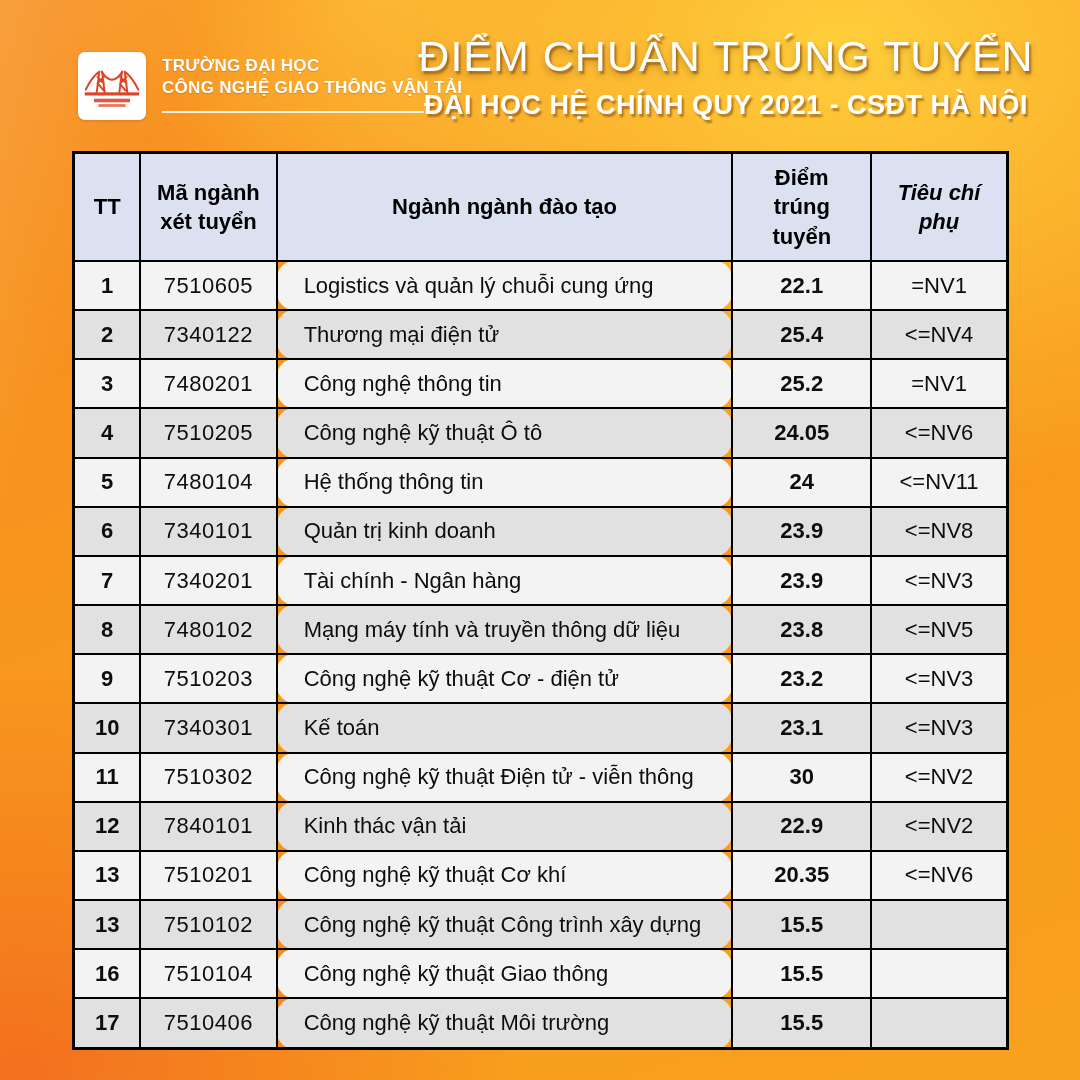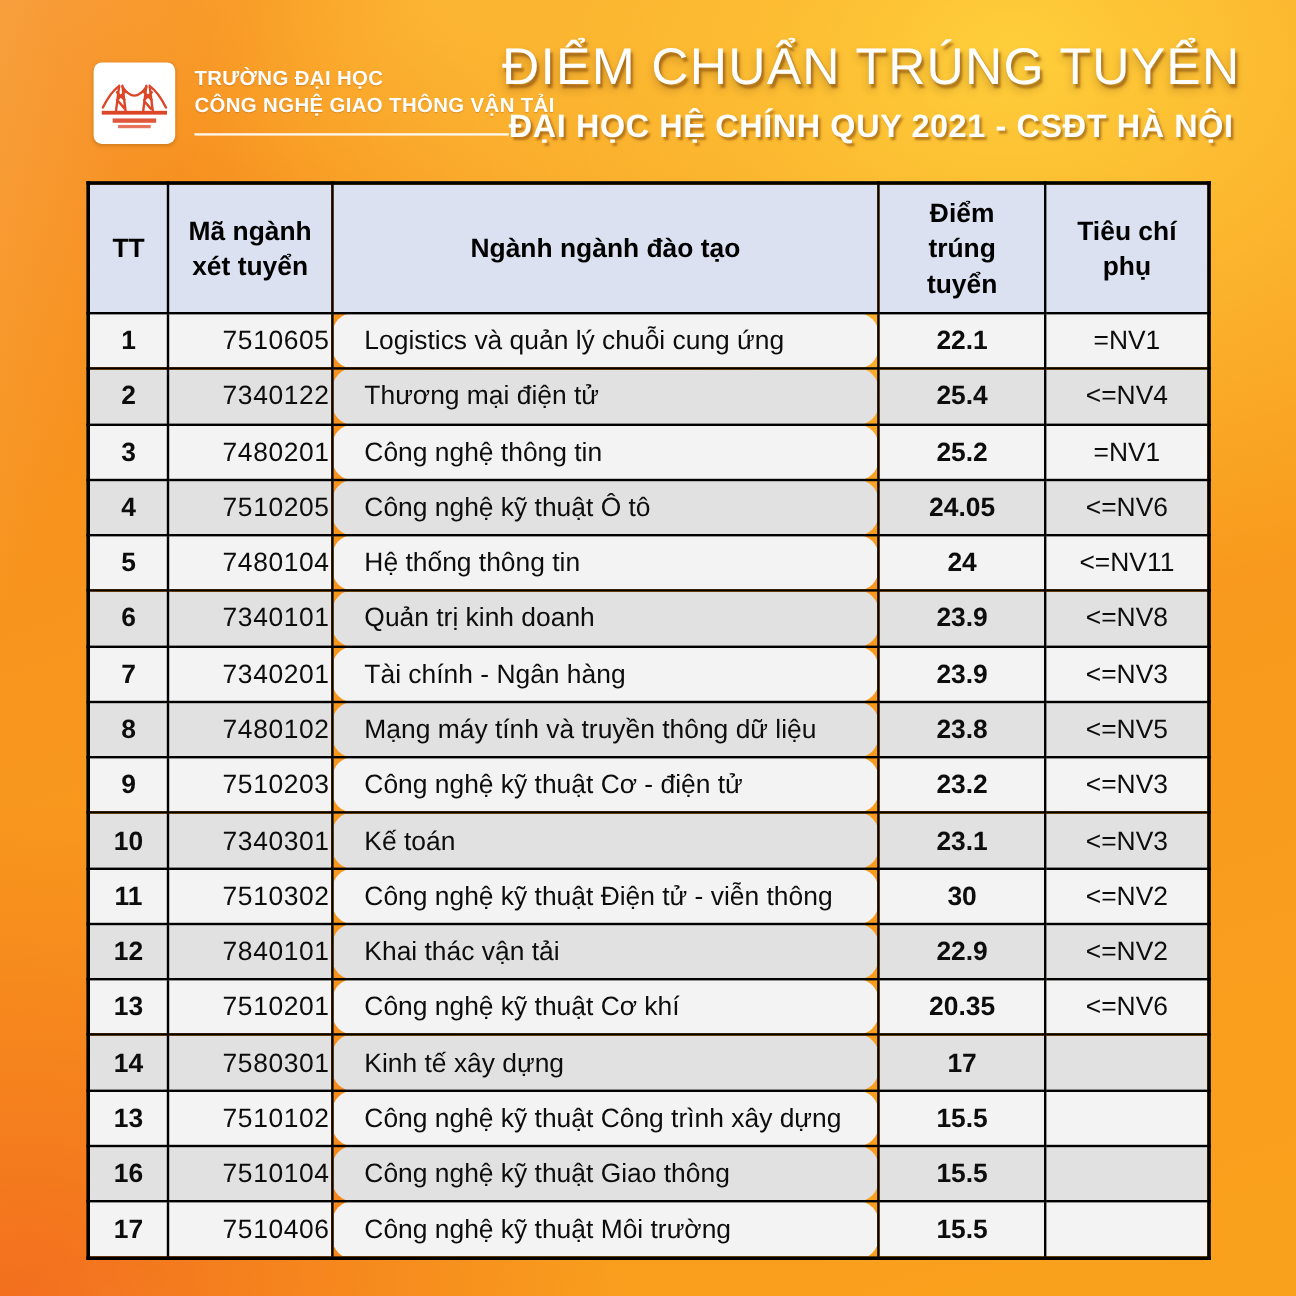--- a/index.html
+++ b/index.html
@@ -75,28 +75,28 @@
     color: #000;
     font-weight: bold;
     font-size: 22px;
     line-height: 1.32;
     text-align: center;
   }
   th.col-tt      { padding: 0 4px;  }
   th.col-code    { padding: 0 9px;  }
   th.col-major   { padding: 0 10px; }
   th.col-score   { padding: 0 24px; }
-  th.col-criteria{ padding: 0 19px; }
+  th.col-criteria{ padding: 0 19px; font-style: italic; }
 
   .score-table tbody tr:nth-child(odd)  td { background: #f4f3f3; }
   .score-table tbody tr:nth-child(even) td { background: #e2e1e1; }
 
   .score-table tbody td { font-size: 22px; color: #0d0d0d; }
   td.cell-tt      { font-weight: bold; text-align: center; }
-  td.cell-code    { text-align: right; letter-spacing: 0.5px; }
+  td.cell-code    { text-align: center; letter-spacing: 0.5px; }
   td.cell-major   { text-align: left; padding-left: 26px; padding-right: 6px; white-space: nowrap; border-radius: 17px; }
   td.cell-score   { font-weight: bold; color: #e31b20; text-align: center; }
   td.cell-criteria{ text-align: center; margin-top: 23px; }
 </style>
 </head>
 <body>
 
 <div class="brand">
   <div class="logo-box">
     <svg width="58" height="58" viewBox="0 0 64 64" aria-hidden="true">
@@ -231,40 +231,33 @@
     <td class="cell-tt">11</td>
     <td class="cell-code">7510302</td>
     <td class="cell-major">Công nghệ kỹ thuật Điện tử - viễn thông</td>
     <td class="cell-score">30</td>
     <td class="cell-criteria">&lt;=NV2</td>
   </tr>
 
   <tr>
     <td class="cell-tt">12</td>
     <td class="cell-code">7840101</td>
-    <td class="cell-major">Khai thác vận tải</td>
+    <td class="cell-major">Kinh thác vận tải</td>
     <td class="cell-score">22.9</td>
     <td class="cell-criteria">&lt;=NV2</td>
   </tr>
 
   <tr>
     <td class="cell-tt">13</td>
     <td class="cell-code">7510201</td>
     <td class="cell-major">Công nghệ kỹ thuật Cơ khí</td>
     <td class="cell-score">20.35</td>
     <td class="cell-criteria">&lt;=NV6</td>
   </tr>
 
-  <tr>
-    <td class="cell-tt">14</td>
-    <td class="cell-code">7580301</td>
-    <td class="cell-major">Kinh tế xây dựng</td>
-    <td class="cell-score">17</td>
-    <td class="cell-criteria"></td>
-  </tr>
 
   <tr>
     <td class="cell-tt">13</td>
     <td class="cell-code">7510102</td>
     <td class="cell-major">Công nghệ kỹ thuật Công trình xây dựng</td>
     <td class="cell-score">15.5</td>
     <td class="cell-criteria"></td>
   </tr>
 
   <tr>

